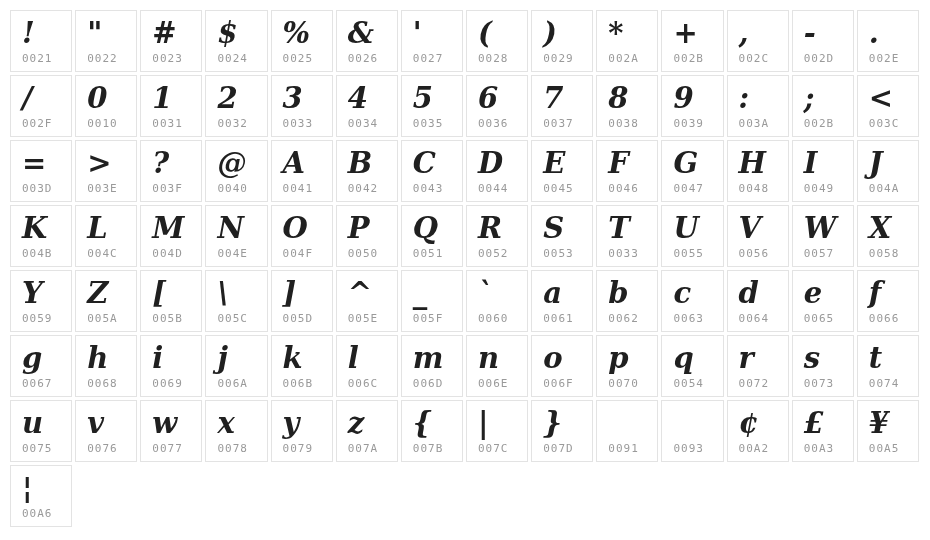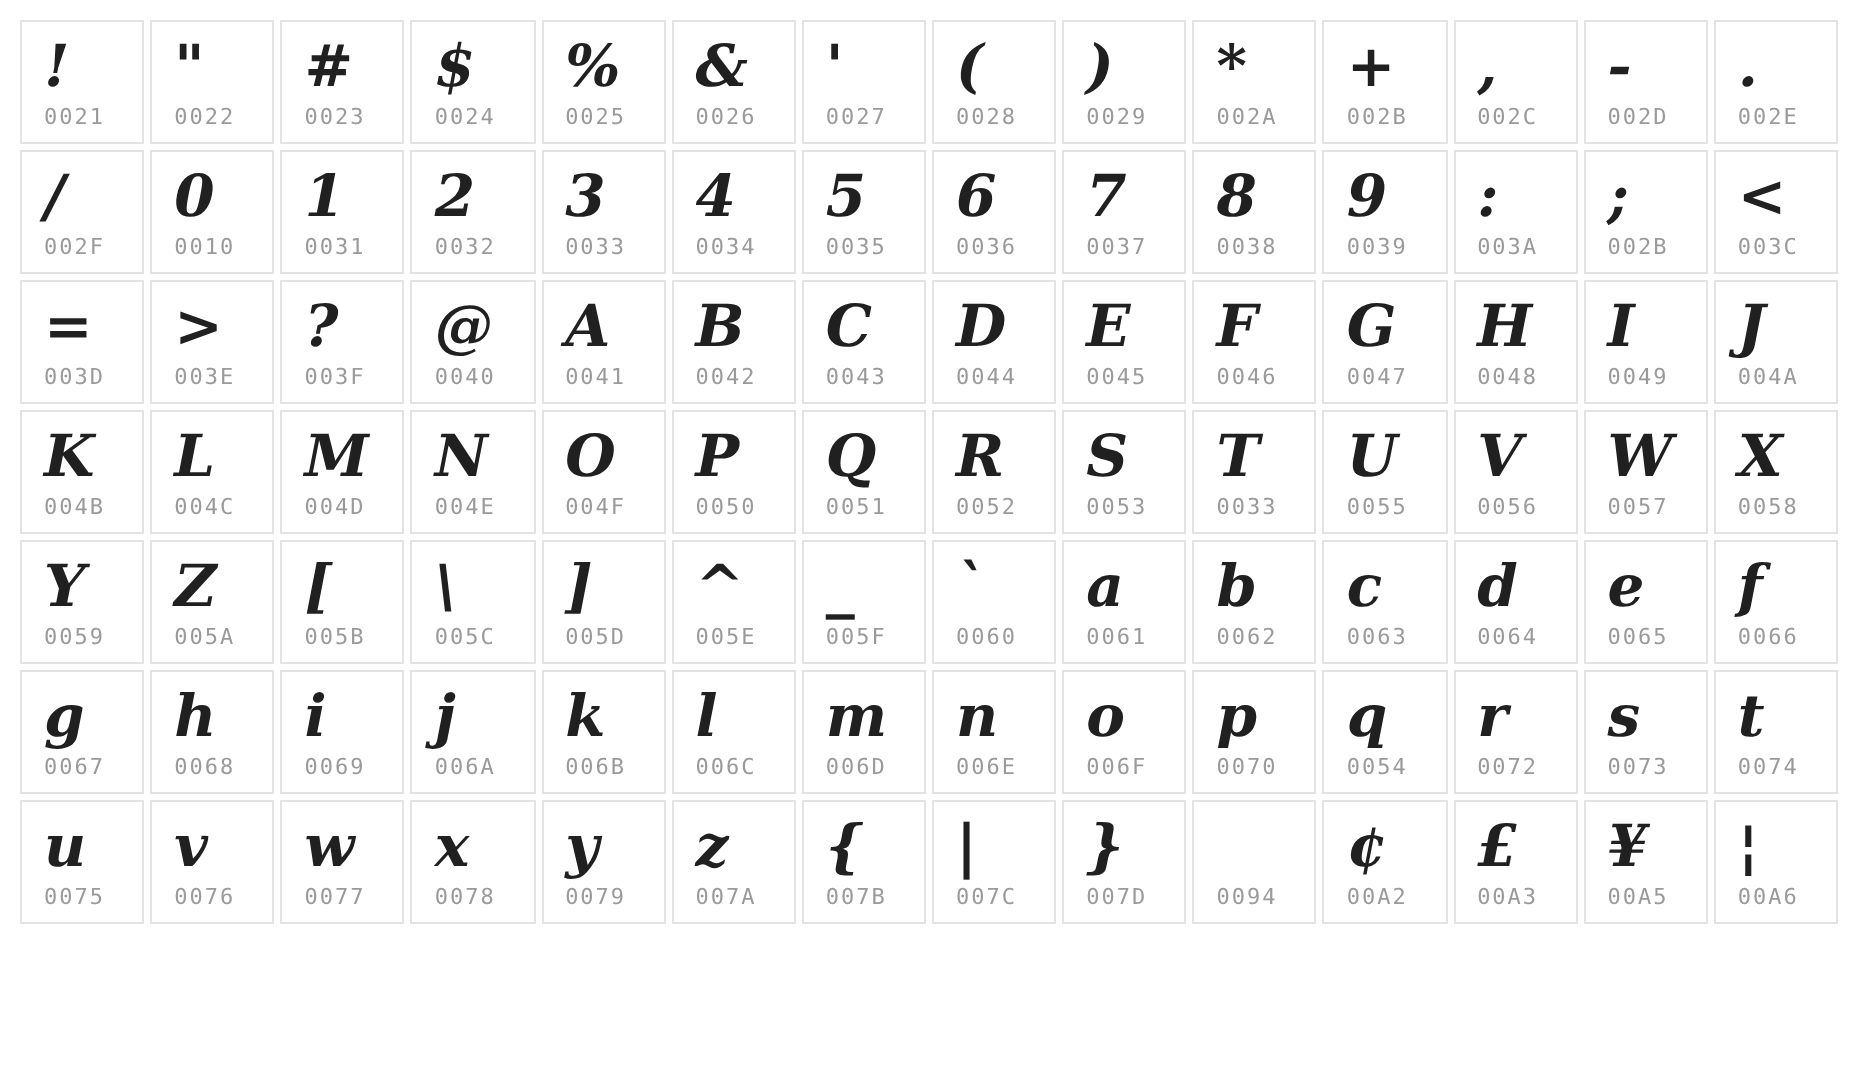--- a/index.html
+++ b/index.html
@@ -424,21 +424,25 @@
     <div class="cell">
       <span class="glyph">|</span>
       <span class="code">007C</span>
     </div>
     <div class="cell">
       <span class="glyph">}</span>
       <span class="code">007D</span>
     </div>
     <div class="cell">
       <span class="glyph"></span>
-      <span class="code">0094</span>
+      <span class="code">0091</span>
+    </div>
+    <div class="cell">
+      <span class="glyph"></span>
+      <span class="code">0093</span>
     </div>
     <div class="cell">
       <span class="glyph">¢</span>
       <span class="code">00A2</span>
     </div>
     <div class="cell">
       <span class="glyph">£</span>
       <span class="code">00A3</span>
     </div>
     <div class="cell">

